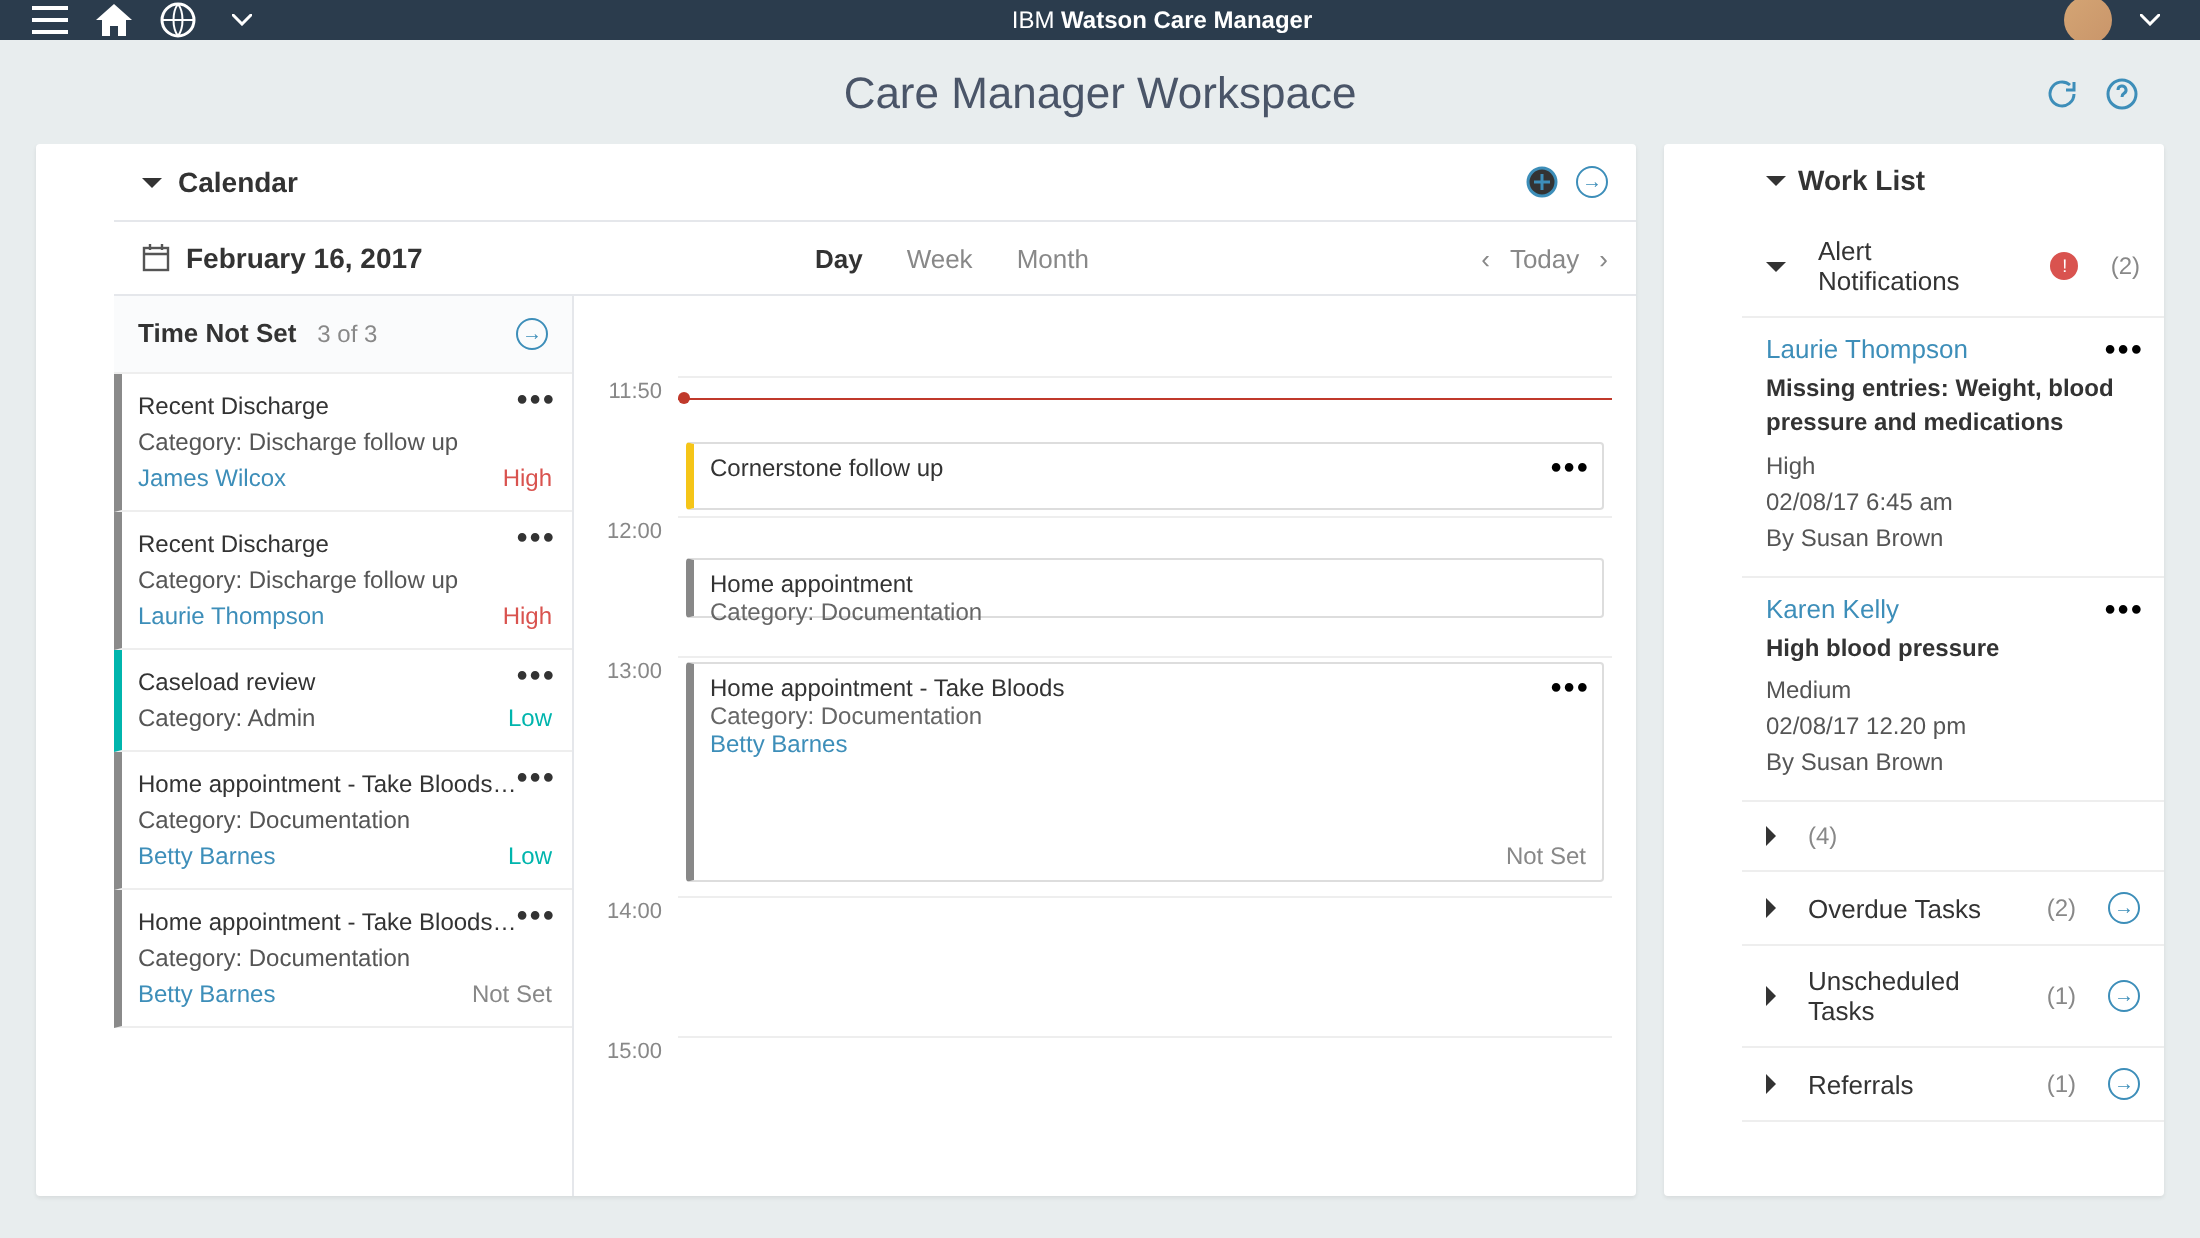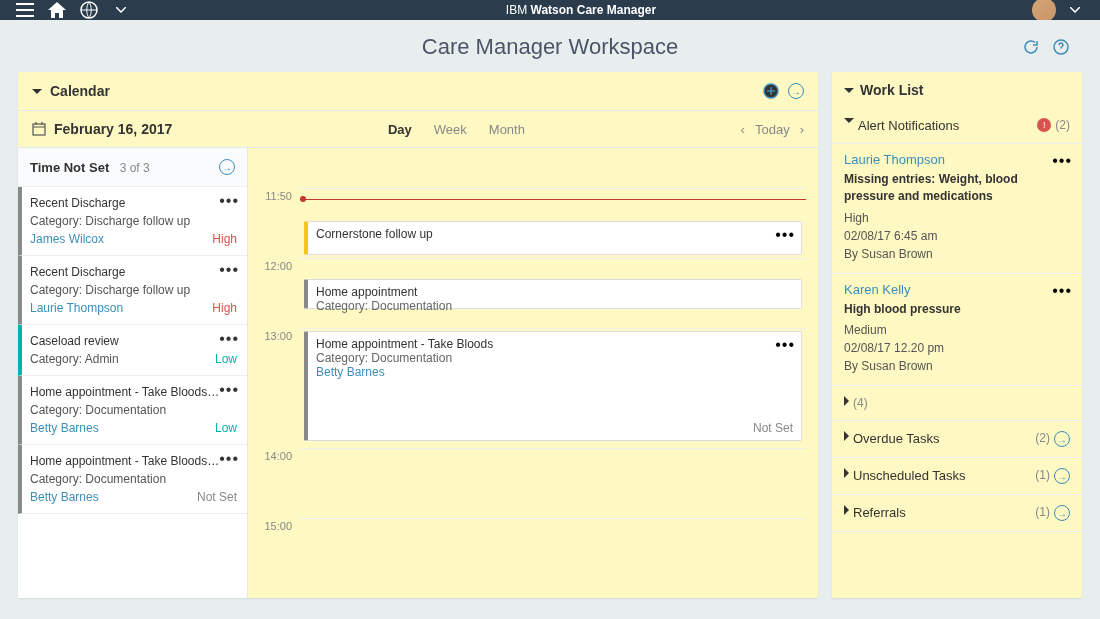--- a/index.html
+++ b/index.html
@@ -7,21 +7,21 @@
 .topbar { background: #2b3c4d; height: 20px; display: flex; align-items: center; padding: 0 16px; color: #fff; }
 .topbar-left { display: flex; align-items: center; gap: 14px; }
 .topbar-center { flex: 1; text-align: center; font-size: 12px; }
 .topbar-right { display: flex; align-items: center; gap: 10px; }
 .icon-btn { width: 18px; height: 18px; display: inline-flex; align-items: center; justify-content: center; cursor: pointer; }
 .avatar { width: 24px; height: 24px; border-radius: 50%; background: linear-gradient(135deg,#d4a574,#c9956a); }
 .page-title-bar { background: #e8edee; text-align: center; padding: 14px 0 12px; font-size: 22px; color: #4a5568; font-weight: 300; position: relative; }
 .page-actions { position: absolute; right: 30px; top: 18px; display: flex; gap: 12px; }
 .page-actions svg { stroke: #3d8eb9; }
 .main { display: flex; gap: 14px; padding: 0 18px 18px; }
-.panel { background: #fef9c3; border-radius: 2px; box-shadow: 0 1px 2px rgba(0,0,0,0.08); }
+.panel { background: #ffffff; border-radius: 2px; box-shadow: 0 1px 2px rgba(0,0,0,0.08); padding-left: 39px; }
 .calendar-panel { flex: 1; display: flex; flex-direction: column; }
 .cal-header { padding: 10px 14px; border-bottom: 1px solid #e5e7eb; display: flex; align-items: center; gap: 8px; font-size: 14px; color: #333; font-weight: 600; }
 .cal-header svg { fill: #333; }
 .cal-toolbar { padding: 10px 14px; border-bottom: 1px solid #e5e7eb; display: flex; align-items: center; }
 .cal-date { display: flex; align-items: center; gap: 8px; font-size: 14px; color: #333; font-weight: 600; }
 .cal-tabs { flex: 1; display: flex; justify-content: center; gap: 22px; font-size: 13px; }
 .cal-tab { color: #888; cursor: pointer; }
 .cal-tab.active { color: #333; font-weight: 600; }
 .cal-nav { display: flex; align-items: center; gap: 10px; color: #888; font-size: 13px; }
 .cal-body { display: flex; flex: 1; overflow: hidden; }
@@ -46,21 +46,21 @@
 .now-line { position: absolute; left: 0; right: 0; top: 10px; height: 1px; background: #c0392b; }
 .now-line::before { content:''; position:absolute; left:0; top:-3px; width:6px; height:6px; background:#c0392b; border-radius:50%; }
 .event { position: absolute; left: 4px; right: 4px; background: #fff; border: 1px solid #ddd; border-left: 4px solid #888; border-radius: 2px; padding: 5px 8px; font-size: 12px; }
 .event.yellow { border-left-color: #f5c518; }
 .event-title { color: #333; }
 .event-cat { color: #666; }
 .event-dots { position: absolute; right: 6px; top: 4px; cursor: pointer; font-size:16px; letter-spacing:1px;}
 .event-badge { position: absolute; right: 8px; bottom: 5px; font-size: 12px; color: #888; }
 .worklist { width: 250px; }
 .wl-header { padding: 10px 12px; font-size: 14px; font-weight: 600; color: #333; display: flex; align-items: center; gap: 6px; }
-.wl-section { padding: 10px 12px; border-bottom: 1px solid #eee; display: flex; gap: 4px; font-size: 13px; cursor: pointer; }
+.wl-section { padding: 10px 12px; border-bottom: 1px solid #eee; display: flex; align-items: center; gap: 16px; font-size: 13px; cursor: pointer; }
 .wl-section-title { flex: 1; color: #333; }
 .wl-count { color: #888; font-size: 12px; }
 .wl-alert-badge { background: #d9534f; color: #fff; width: 14px; height: 14px; border-radius: 50%; display: inline-flex; align-items: center; justify-content: center; font-size: 9px; }
 .wl-alert-item { padding: 8px 12px 10px; border-bottom: 1px solid #eee; position: relative; }
 .wl-alert-name { color: #3d8eb9; font-size: 13px; }
 .wl-alert-msg { font-size: 12px; font-weight: 600; color: #333; margin: 4px 0; line-height:1.4; }
 .wl-alert-meta { font-size: 12px; color: #555; line-height:1.5; }
 .wl-alert-dots { position: absolute; right: 10px; top: 8px; cursor: pointer; font-size:16px; letter-spacing:1px;}
 .arrow-right-circle { width:16px; height:16px; border:1.5px solid #3d8eb9; border-radius:50%; display:inline-flex; align-items:center; justify-content:center; color:#3d8eb9; font-size:10px; }
 .caret { display:inline-block; width:0; height:0; border-left:5px solid transparent; border-right:5px solid transparent; border-top:5px solid #333; }

